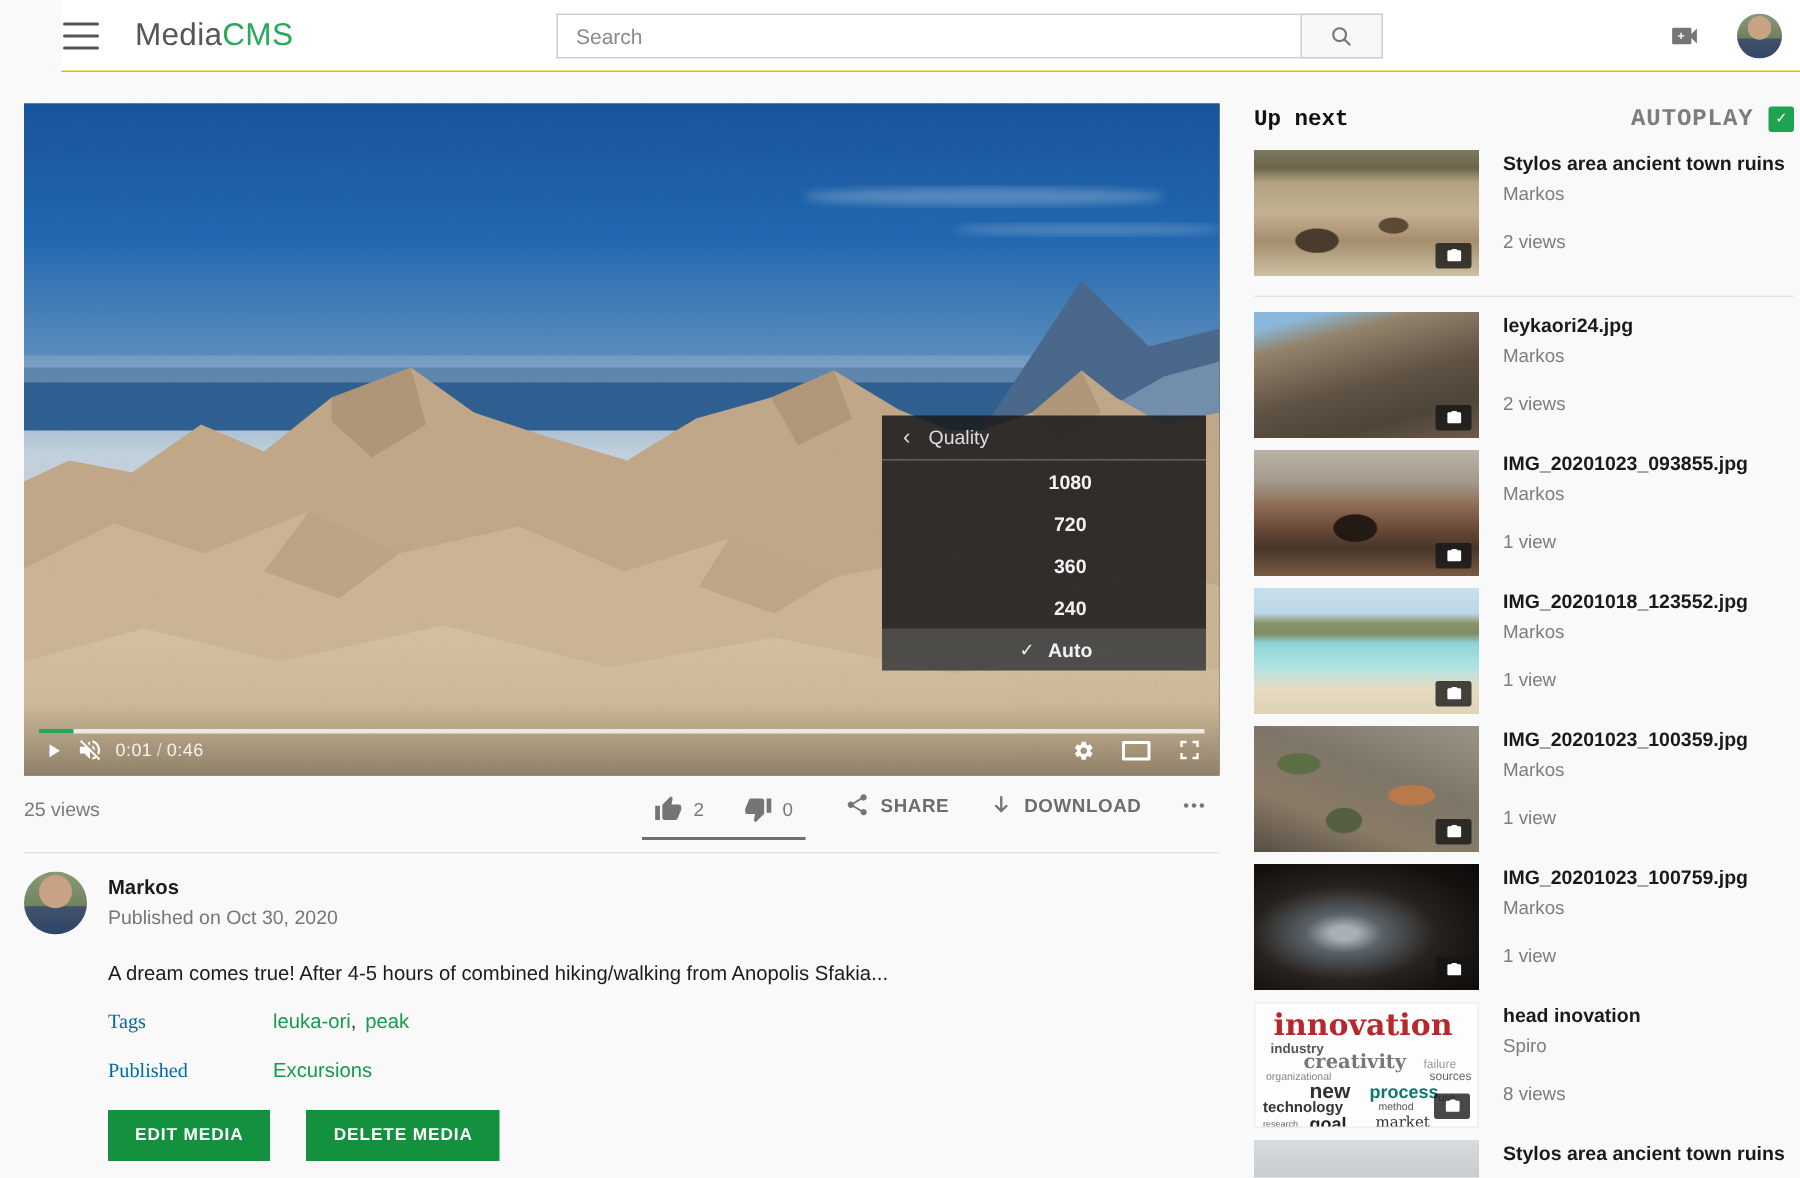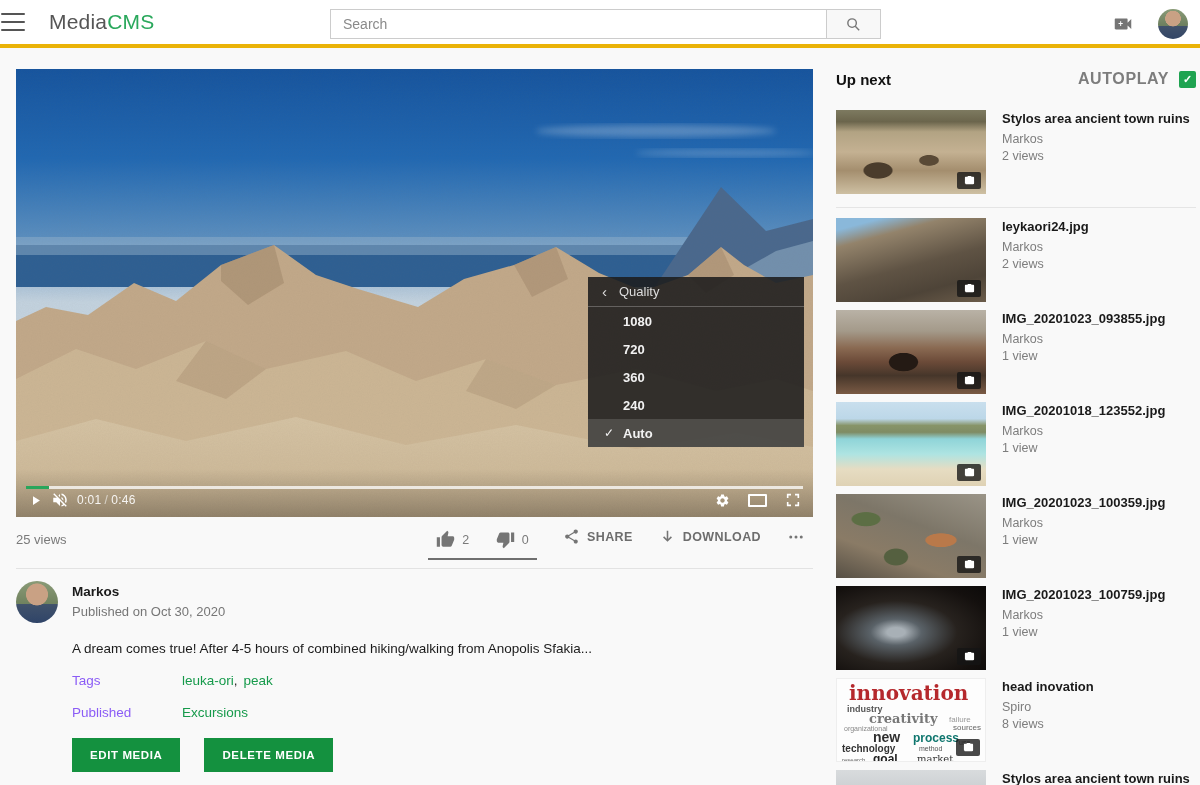--- a/index.html
+++ b/index.html
@@ -1,22 +1,22 @@
 <!DOCTYPE html>
 <html style="--accent-green: #1fa351; --button-green: #14913f; --link-green: #169a4b; --logo-green: #2aa85c;"><head>
 <meta charset="utf-8">
 <style>
   * { box-sizing: border-box; margin: 0; padding: 0; }
   html,body { width:1200px; height:785px; overflow:hidden; background:#f9f9f9;
               font-family:"Liberation Sans", sans-serif; }
   :root { --accent-green:#1fa351; --button-green:#14913f; --link-green:#169a4b; --logo-green:#2aa85c; }
 
   
-  .topbar { position:relative; height:48px; background:#fff; border-bottom:4px solid #eab308;
-            display:flex; align-items:center; padding:0 1px; z-index:30; }
+  .topbar { position:relative; height:48px; background:#fff; border-bottom:1px solid #eab308;
+            display:flex; align-items:center; padding:0 1px; z-index:30;margin-left:41px; }
   .menu-btn { background:none; border:none; cursor:pointer; width:24px; height:18px;
               display:flex; flex-direction:column; justify-content:space-between; }
   .menu-btn span { display:block; height:2px; background:#555; border-radius:1px; }
   .logo { margin-left:24px; font-size:21px; letter-spacing:.2px; color:#565656; cursor:pointer; }
   .logo .green { color:var(--logo-green); }
   .search-wrap { position:absolute; left:330px; top:9px; display:flex; height:30px; }
   .search-wrap input { width:496px; height:30px; border:1px solid #ccc; border-right:none;
                        padding:0 12px; font-size:14px; color:#333; outline:none; background:#fff; }
   .search-wrap input::placeholder { color:#8a8a8a; }
   .search-btn { width:55px; height:30px; background:#f8f8f8; border:1px solid #ccc; cursor:pointer;
@@ -46,21 +46,21 @@
   .theater-icon { width:19px; height:13px; border:2px solid #fff; border-radius:1px; }
 
   
   .quality-menu { position:absolute; left:572px; top:208px; width:216px;
                   background:rgba(28,28,28,.88); color:#eee; z-index:5; }
   .q-head { height:30px; display:flex; align-items:center; padding-left:14px; gap:12px;
             border-bottom:1px solid rgba(255,255,255,.25); cursor:pointer; }
   .q-back { font-size:15px; color:#ddd; line-height:1; }
   .q-title { font-size:13px; color:#ddd; }
   .q-item { height:28px; display:flex; align-items:center; padding-left:16px; cursor:pointer;
-            font-size:13px; font-weight:700; color:#f2f2f2; }
+            font-size:13px; font-weight:700; color:#f2f2f2;justify-content:center; }
   .q-item .q-check { width:19px; font-size:12px; font-weight:400; }
   .q-selected { background:rgba(255,255,255,.14); }
 
   
   .v-title { margin-top:16px; font-size:18px; font-weight:400; color:#1c1c1c; }
   .stats-row { display:flex; align-items:flex-start; margin-top:9px; height:36px; }
   .views { font-size:13px; color:#7a7a7a; padding-top:6px; }
   .actions { margin-left:auto; display:flex; align-items:flex-start; gap:26px; padding-right:8px; }
   .rate-group { display:flex; gap:26px; padding:2px 8px 9px 8px; border-bottom:2px solid #6f6f6f; }
   .act-btn { background:none; border:none; cursor:pointer; display:flex; align-items:center; gap:7px;
@@ -73,45 +73,45 @@
   .avatar-lg { width:42px; height:42px; border-radius:50%; flex:none; cursor:pointer;
     background: radial-gradient(circle at 50% 32%, #c9a184 0 30%, rgba(0,0,0,0) 32%),
                 linear-gradient(180deg,#8a9b77 0%,#70825f 54%,#41526b 56%,#2f4468 100%); }
   .author-info { margin-left:14px; padding-top:3px; }
   .author-name { font-size:13.5px; font-weight:700; color:#1b1b1b; cursor:pointer; }
   .published { font-size:13px; color:#767676; margin-top:5px; }
   .description { margin:18px 0 0 56px; font-size:13.5px; color:#1b1b1b; }
 
   
   .meta-row { display:flex; margin:17px 0 0 56px; font-size:13.5px; }
-  .meta-label { width:110px; color:#8b5cf6; }
+  .meta-label { width:110px; color:#0369a1;font-family:Liberation Serif, serif; }
   .meta-value a, .tag-link { color:var(--link-green); text-decoration:none; font-weight:500; cursor:pointer; }
   .tag-link:not(:last-child)::after { content:","; color:#333; margin-right:6px; }
   .cat-link { color:var(--link-green); text-decoration:none; font-weight:500; cursor:pointer; font-size:13.5px; }
 
   .admin-btns { margin:18px 0 0 56px; display:flex; gap:24px; }
   .admin-btn { height:34px; padding:0 18px; background:var(--button-green); color:#fff; border:none;
                font-size:11.5px; font-weight:700; letter-spacing:.6px; cursor:pointer; }
 
   
-  .side-head { display:flex; align-items:center; height:20px; margin-bottom:21px; }
+  .side-head { display:flex; align-items:center; height:20px; margin-bottom:11px;font-family:Liberation Mono, monospace; }
   .side-title { font-size:15px; font-weight:700; color:#111; }
   .autoplay-label { margin-left:auto; font-size:16px; font-weight:700; letter-spacing:.6px; color:#7d7d7d; }
   .autoplay-check { width:17px; height:17px; margin-left:10px; background:var(--accent-green); border-radius:2px;
                     display:flex; align-items:center; justify-content:center; cursor:pointer;
                     color:#fff; font-size:11px; font-weight:700; }
   .up-item { display:flex; margin-bottom:8px; cursor:pointer; }
   .thumb { position:relative; width:150px; height:84px; flex:none; background:#888; overflow:hidden; }
   .cam-badge { position:absolute; right:5px; bottom:5px; width:24px; height:17px;
                background:rgba(20,20,20,.78); border-radius:2px;
                display:flex; align-items:center; justify-content:center; }
   .up-info { margin-left:16px; padding-top:1px; width:194px; }
   .up-title { font-size:13px; font-weight:700; color:#1a1a1a; line-height:16px; }
   .up-author { font-size:12.5px; color:#7d7d7d; margin-top:5px; }
-  .up-views { font-size:12.5px; color:#7d7d7d; margin-top:3px; }
+  .up-views { font-size:12.5px; color:#7d7d7d; margin-top:18px; }
   .side-divider { border-top:1px solid #e5e5e5; margin:13px 0 10px 0; }
 
   
   .thumb-ruins { background:
       radial-gradient(ellipse at 28% 72%, #4a3c2c 0 9%, rgba(0,0,0,0) 10%),
       radial-gradient(ellipse at 62% 60%, #5a4a36 0 7%, rgba(0,0,0,0) 8%),
       linear-gradient(180deg,#7d7a60 0%,#6b654c 14%,#b2a383 26%,#c4b192 50%,#a48e6e 72%,#cec0a3 100%); }
   .thumb-slope { background:
       linear-gradient(165deg,#8ab8da 0%,#8ab8da 10%,#93836b 24%,#5f5344 55%,#4e4438 78%,#6b5c4a 100%); }
   .thumb-cave-house { background:

